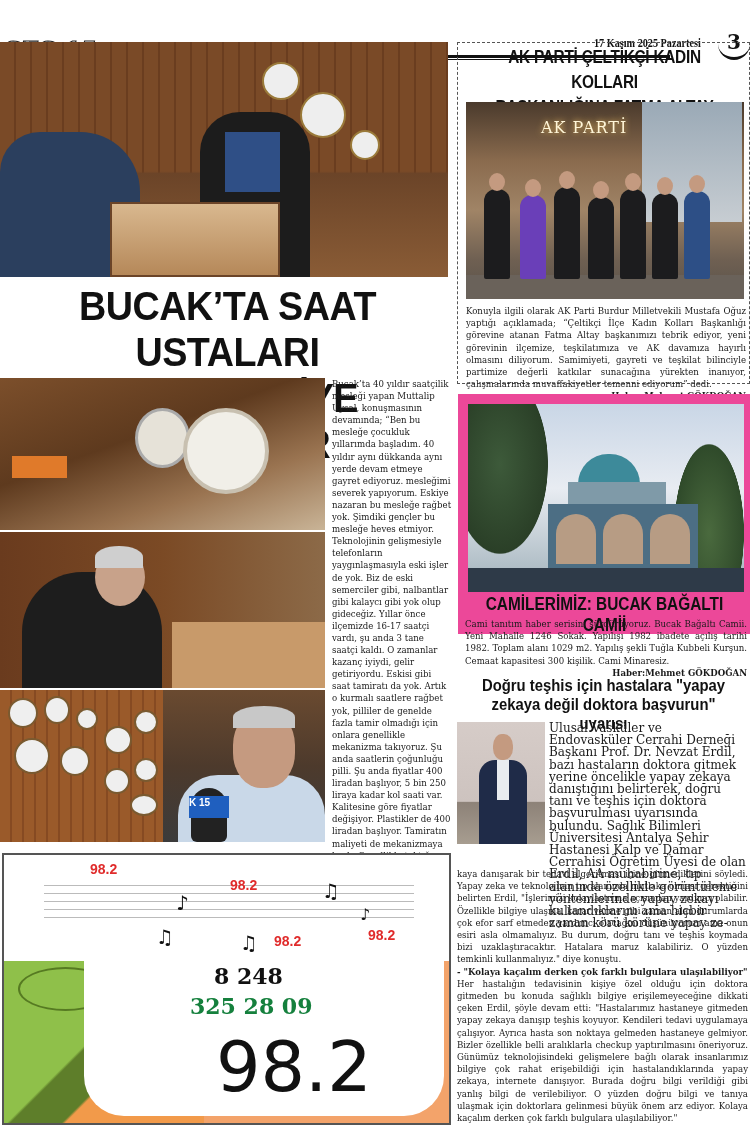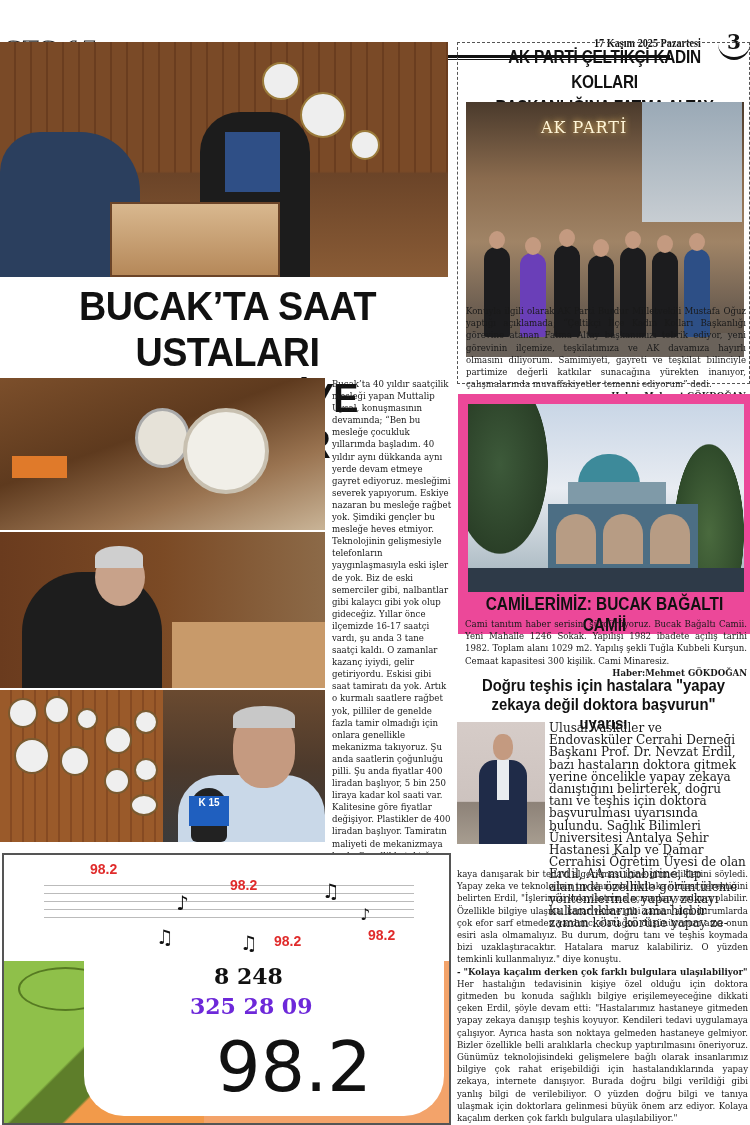--- a/index.html
+++ b/index.html
@@ -46,29 +46,29 @@
   .photo-clocks { left: 0; top: 690px; width: 163px; height: 152px;
     background: repeating-linear-gradient(90deg, #9a5a2a 0 10px, #864a22 10px 12px); }
   .photo-clocks .c { position: absolute; border-radius: 50%; background: #efefef; border: 2px solid #7a5a30; }
 
   .photo-interview { left: 163px; top: 690px; width: 162px; height: 152px;
     background: linear-gradient(180deg, #6a4a30 0%, #4d3a2c 50%, #3b3b3b 100%); }
   .photo-interview .shirt { position: absolute; left: 15px; top: 85px; width: 147px; height: 67px; background: #c9d8e8; border-radius: 40px 40px 0 0; }
   .photo-interview .face { position: absolute; left: 70px; top: 20px; width: 62px; height: 78px; border-radius: 45%; background: #c59a80; }
   .photo-interview .hair { position: absolute; left: 70px; top: 16px; width: 62px; height: 22px; border-radius: 50% 50% 0 0; background: #c8c8c8; }
   .photo-interview .mic { position: absolute; left: 28px; top: 98px; width: 36px; height: 54px; border-radius: 18px 18px 6px 6px; background: #222; }
-  .photo-interview .mic-flag { position: absolute; left: 26px; top: 106px; width: 40px; height: 30px; background: #1f5fbf; color: #fff; font-family: "Liberation Sans", sans-serif; font-weight: bold; font-size: 10px; text-align: center; line-height: 14px; }
+  .photo-interview .mic-flag { position: absolute; left: 26px; top: 106px; width: 40px; height: 22px; background: #1f5fbf; color: #fff; font-family: "Liberation Sans", sans-serif; font-weight: bold; font-size: 10px; line-height: 14px; }
 
   .body-col { position: absolute; left: 332px; top: 378px; width: 120px; font-family: "DejaVu Serif", serif; font-size: 8.6px; line-height: 12.1px; color: #1a1a1a; text-align: left; }
   .body-col .byline { font-weight: bold; display: block; }
 
   
   .box-ak { position: absolute; left: 457px; top: 42px; width: 293px; height: 342px; border: 1px dashed #555; }
   .box-ak .hl { position: absolute; left: 0; top: 2px; width: 293px; text-align: center; font-family: "Liberation Sans", sans-serif; font-weight: bold; font-size: 17.5px; line-height: 25px; color: #111; letter-spacing: -0.3px; transform: scaleX(0.88); transform-origin: center top; }
-  .ak-photo { position: absolute; left: 8px; top: 59px; width: 278px; height: 255px; overflow: hidden;
+  .ak-photo { position: absolute; left: 8px; top: 59px; width: 278px; height: 197px; overflow: hidden;
     background: linear-gradient(180deg, #4a3a2c 0%, #8a6b4e 30%, #a08466 55%, #6f6052 80%, #59524a 100%); }
   .ak-photo .sign { position: absolute; left: 75px; top: 16px; font-family: "DejaVu Serif", serif; font-size: 16px; color: #fff6d8; text-shadow: 0 0 6px #ffcc66; letter-spacing: 1px; }
   .ak-photo .window { position: absolute; left: 176px; top: 0; width: 100px; height: 120px; background: linear-gradient(180deg,#9aa9b6,#c7cdd2); }
   .ak-photo .person { position: absolute; bottom: 20px; width: 26px; border-radius: 12px 12px 2px 2px; background: #1c1c1e; }
   .ak-photo .person .h { position: absolute; left: 5px; top: -16px; width: 16px; height: 18px; border-radius: 50%; background: #c49a80; }
   .ak-photo .ground { position: absolute; left: 0; bottom: 0; width: 100%; height: 24px; background: #6a625a; }
   .box-ak .txt { position: absolute; left: 8px; top: 262px; width: 280px; font-family: "DejaVu Serif", serif; font-size: 8.6px; line-height: 12.2px; color: #1a1a1a; text-align: justify; }
   .byline-r { font-weight: bold; float: right; }
 
   
@@ -100,21 +100,21 @@
   .ad { position: absolute; left: 2px; top: 853px; width: 449px; height: 272px; border: 2px solid #555; overflow: hidden; background: #fff; }
   .ad .staff { position: absolute; left: 40px; width: 370px; height: 1px; background: #bbb; }
   .ad .freq-s { position: absolute; font-family: "Liberation Sans", sans-serif; font-weight: bold; color: #e02b2b; font-size: 14px; }
   .ad .brand { position: absolute; left: 104px; top: 30px; font-family: "DejaVu Sans", sans-serif; font-weight: bold; font-size: 42px; color: #e32d2d; letter-spacing: -1px; }
   .ad .note { position: absolute; font-family: "DejaVu Sans", sans-serif; font-size: 20px; color: #111; }
   .ad .landscape { position: absolute; left: 0; top: 106px; width: 449px; height: 166px; background: #f3a36a; }
   .ad .green { position: absolute; left: 0; top: 106px; width: 200px; height: 166px; background: linear-gradient(135deg, #8fc04a 0%, #8fc04a 45%, #5e7e2a 46%, #5e7e2a 60%, #f29a4a 61%, #f29a4a 100%); }
   .ad .sun { position: absolute; left: 14px; top: 112px; width: 95px; height: 44px; border-radius: 50%; background: #8fc04a; border: 2px solid #567a22; }
   .ad .cloud { position: absolute; left: 80px; top: 106px; width: 360px; height: 155px; background: #ffffff; border-radius: 0 0 40px 40px; }
   .ad .phone1 { position: absolute; left: 210px; top: 108px; font-family: "DejaVu Serif", serif; font-weight: bold; font-size: 22px; color: #111; }
-  .ad .phone2 { position: absolute; left: 186px; top: 138px; font-family: "DejaVu Serif", serif; font-weight: bold; font-size: 22px; color: #6d28d9; }
+  .ad .phone2 { position: absolute; left: 186px; top: 138px; font-family: "DejaVu Serif", serif; font-weight: bold; font-size: 22px; color: #15803d; }
   .ad .bigfreq { position: absolute; left: 212px; top: 172px; font-family: "DejaVu Sans", sans-serif; font-size: 70px; line-height: 80px; color: #111; }
 </style>
 </head>
 <body>
 
 <header class="masthead">
   <div class="mast-logo">SES 15</div>
   <div class="mast-rule"></div>
   <div class="mast-date">17 Kasım 2025 Pazartesi</div>
   <div class="mast-page">3</div>

